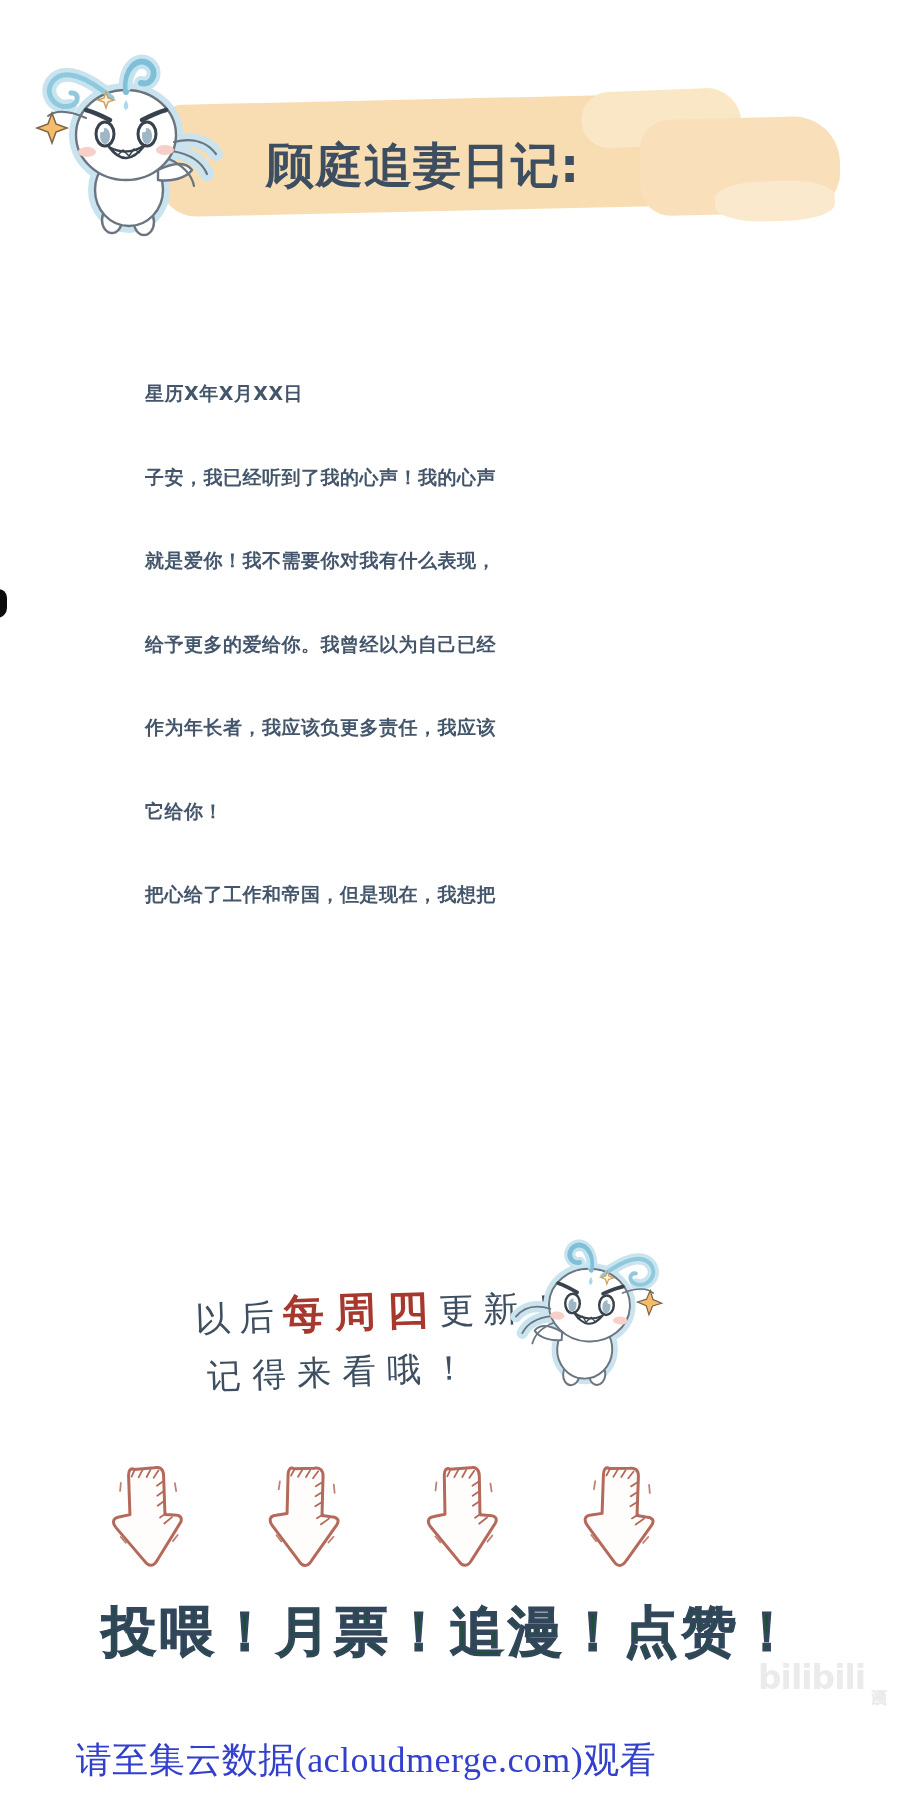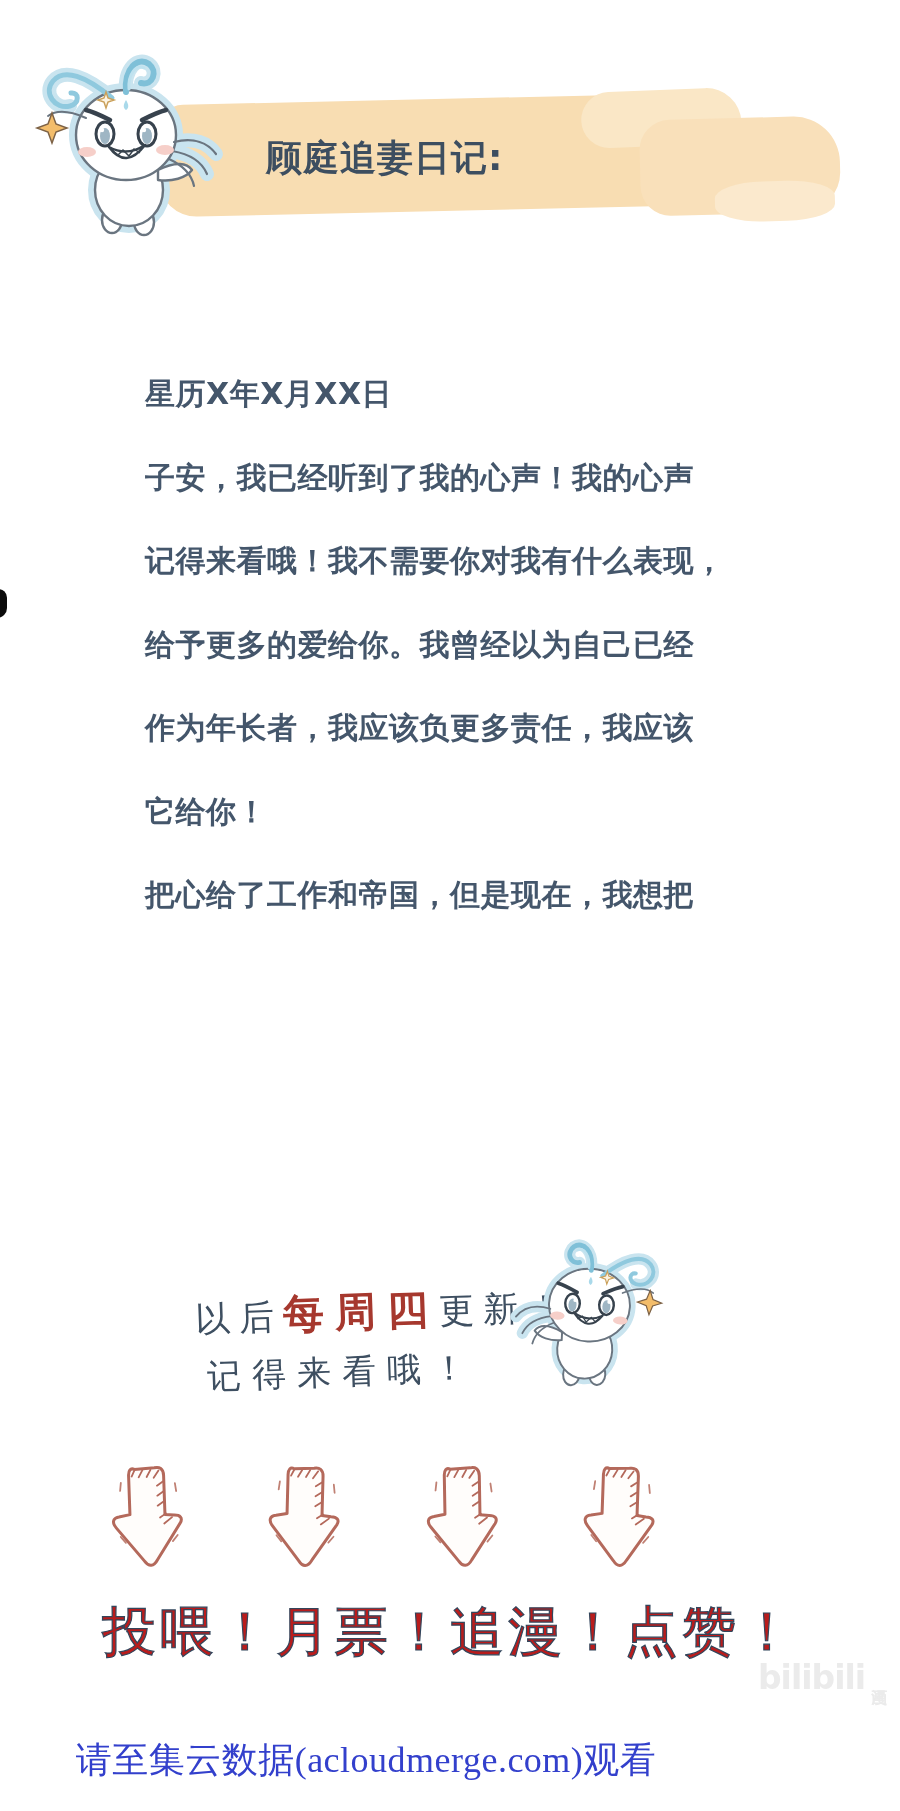--- a/index.html
+++ b/index.html
@@ -19,37 +19,37 @@
   }
   .band-lobe{
     position:absolute; left:640px; top:118px; width:200px; height:96px;
     background:#f9e0ba; border-radius:30px 46px 40px 30px; transform:rotate(-1.5deg);
   }
   .band-lobe::after{
     content:""; position:absolute; right:6px; bottom:-8px; width:120px; height:40px;
     background:#fbe9cd; border-radius:40%;
   }
   .page-title{
-    position:absolute; left:266px; top:134px; font-size:36px; font-weight:700;
+    position:absolute; left:266px; top:134px; font-size:48px; font-weight:700;
     color:#3d4e60; letter-spacing:1px;
   }
   .mascot-holder{ position:absolute; }
   .mascot-top{ left:22px; top:50px; width:218px; height:190px; }
   .mascot-announce{ left:500px; top:1228px; width:170px; height:170px;
     transform:scaleX(-1) rotate(-3deg); }
   .mascot-holder svg{ width:100%; height:100%; }
   
   .edge-mark{
     position:absolute; left:-3px; top:589px; width:10px; height:29px;
     background:#0b0b0b; border-radius:0 12px 14px 0;
   }
   
   .diary{
     position:absolute; left:145px; top:352px; width:600px;
-    color:#44566b; font-size:30px; font-weight:600; line-height:83.5px;
+    color:#44566b; font-size:19px; font-weight:600; line-height:83.5px;
     letter-spacing:0.5px; white-space:nowrap;
   }
   
   .announce{
     position:absolute; left:196px; top:1284px; transform:rotate(-2deg);
     color:#3e4f61; white-space:nowrap;
   }
   .announce-line1{ font-size:35px; letter-spacing:9px; }
   .announce-line1 .hl{ color:#a6382e; font-weight:700; font-size:41px; letter-spacing:11px; }
   .announce-line2{ font-size:34px; letter-spacing:11px; margin-top:9px; margin-left:10px; }
@@ -58,21 +58,21 @@
     position:absolute; left:106px; top:1460px; width:556px;
     display:flex; justify-content:space-between;
   }
   .arrow-row svg{ width:84px; height:112px; }
   .arrow-row svg:nth-child(1){ transform:rotate(-2deg); }
   .arrow-row svg:nth-child(2){ transform:rotate(1.5deg); }
   .arrow-row svg:nth-child(3){ transform:rotate(-1deg); }
   .arrow-row svg:nth-child(4){ transform:rotate(2deg); }
   .slogan{
     position:absolute; left:0; right:0; top:1596px; text-align:center;
-    font-size:54px; font-weight:400; color:#b91c1c; letter-spacing:4px;
+    font-size:54px; font-weight:700; color:#14532d; letter-spacing:4px;
     -webkit-text-stroke:1.2px #32465c; white-space:nowrap;
   }
   
   .watermark{
     position:absolute; left:758px; top:1658px; color:#ebebeb;
     display:flex; align-items:center; gap:5px;
   }
   .wm-brand{ font-size:33px; font-weight:800; letter-spacing:-1px; }
   .wm-suffix{
     writing-mode:vertical-rl; text-orientation:upright;
@@ -145,21 +145,21 @@
     </g>
   </svg>
 </div>
   <div class="page-title">顾庭追妻日记:</div>
 
   <div class="edge-mark"></div>
 
   <div class="diary">
       <div>星历X年X月XX日</div>
       <div>子安，我已经听到了我的心声！我的心声</div>
-      <div>记得来看哦！我不需要你对我有什么表现，</div>
+      <div>就是爱你！我不需要你对我有什么表现，</div>
       <div>给予更多的爱给你。我曾经以为自己已经</div>
       <div>作为年长者，我应该负更多责任，我应该</div>
       <div>它给你！</div>
       <div>把心给了工作和帝国，但是现在，我想把</div>
     </div>
 
   <div class="announce">
     <div class="announce-line1">
       <span>以后</span><span class="hl">每周四</span><span>更新！</span>
     </div>

